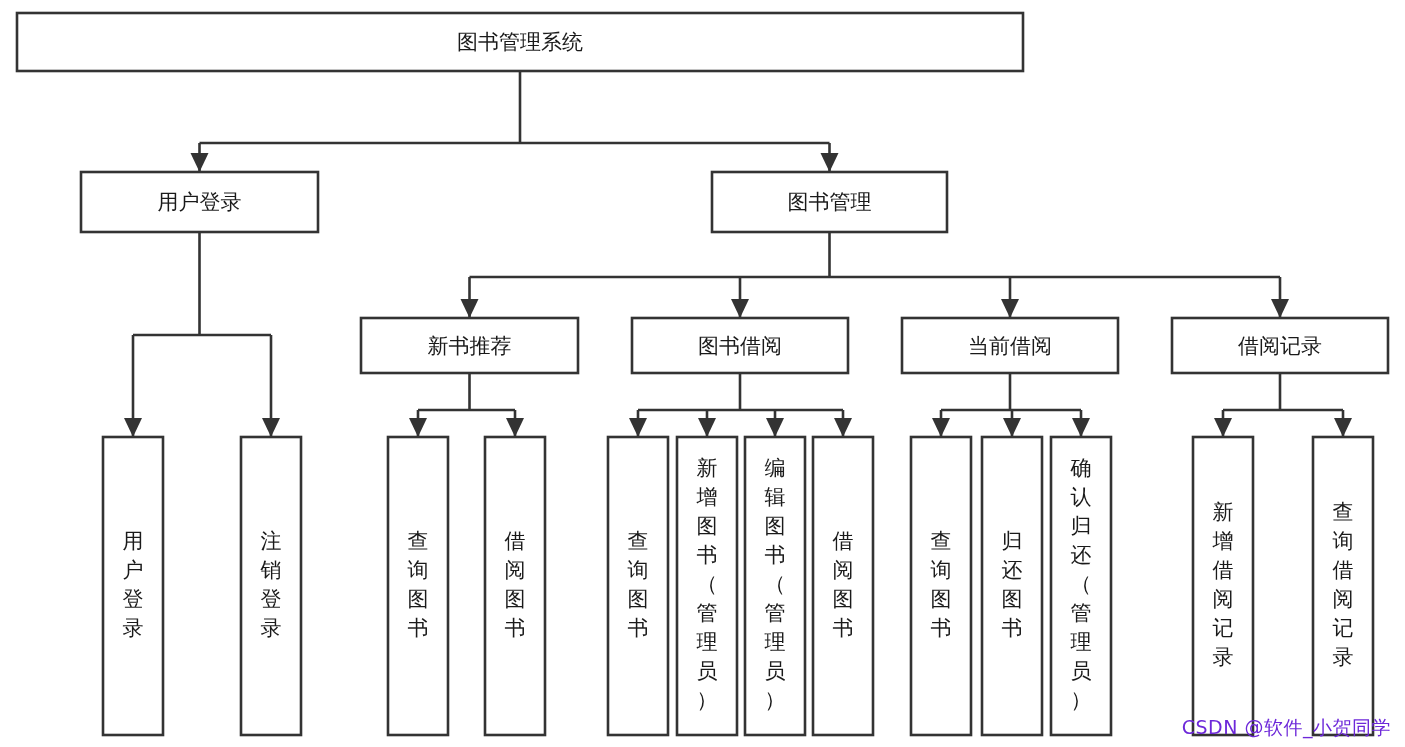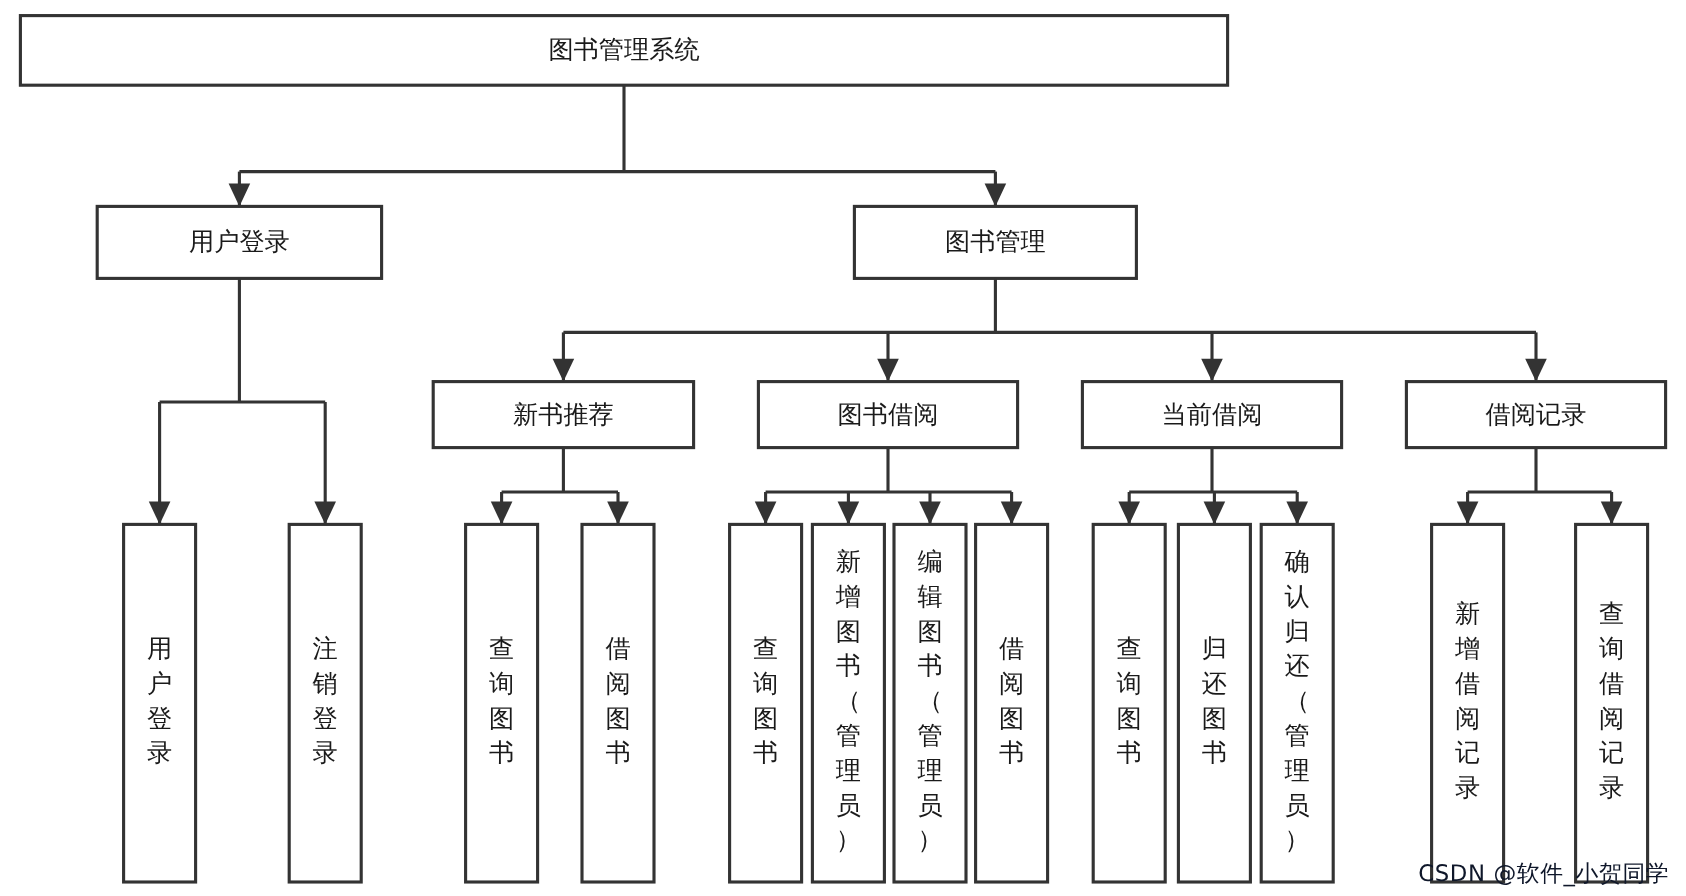--- a/index.html
+++ b/index.html
@@ -56,21 +56,21 @@
     font-family: "DejaVu Sans", "Liberation Sans", sans-serif;
     font-size: 21px;
     text-anchor: middle;
   }
   .watermark-text {
     position: absolute;
     right: 14px;
     bottom: 6px;
     font-family: "DejaVu Sans", "Liberation Sans", sans-serif;
     font-size: 19px;
-    color: #0f172a;
+    color: #6d28d9;
     letter-spacing: 0.5px;
     white-space: nowrap;
     pointer-events: none;
   }
 </style>
 </head>
 <body>
 
 <div id="diagram-root">
 

